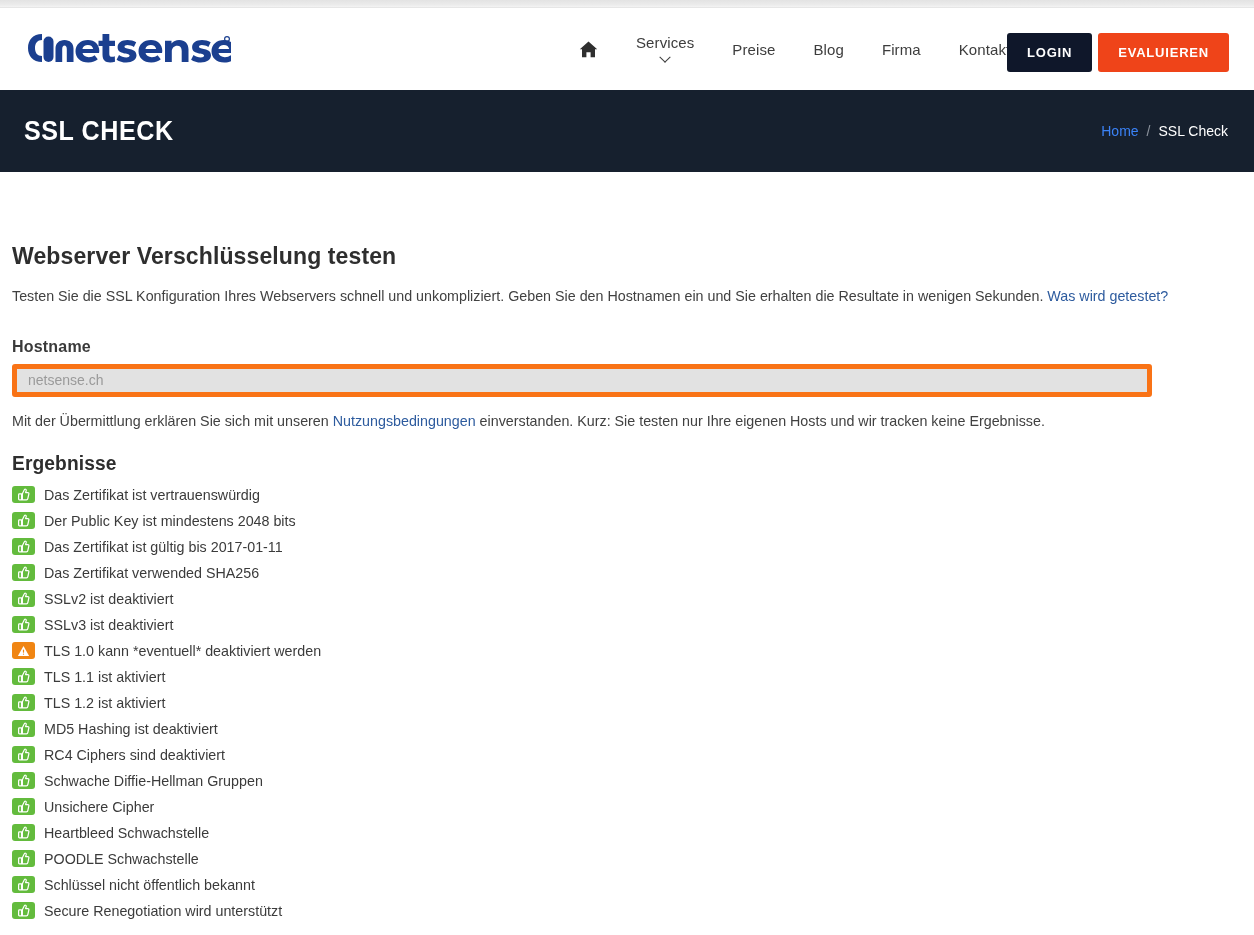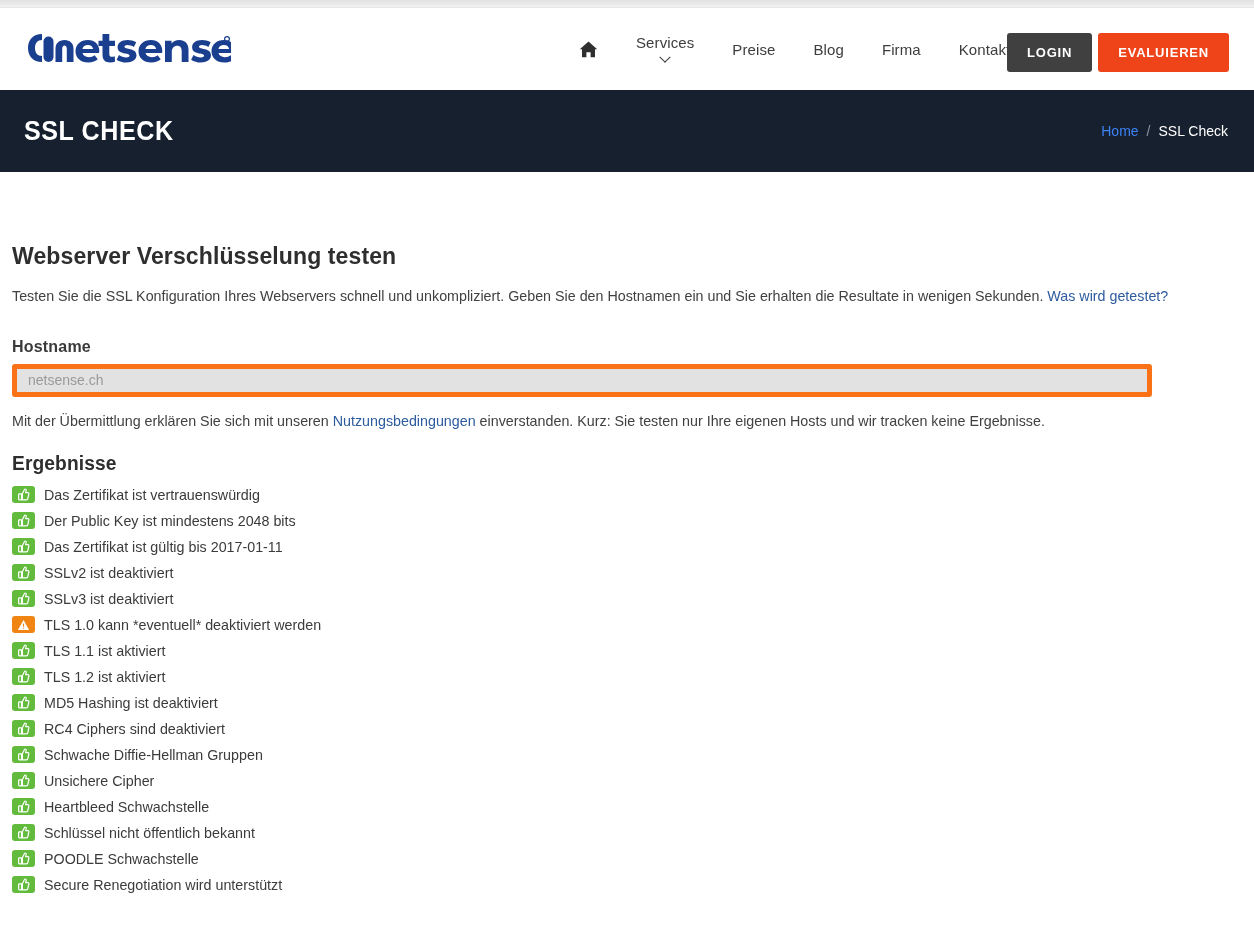--- a/index.html
+++ b/index.html
@@ -84,21 +84,21 @@
     color: #fff;
     border: none;
     cursor: pointer;
     padding: 0 20px;
     height: 39px;
     line-height: 39px;
     border-radius: 3px;
     font-family: "Liberation Sans", sans-serif;
     white-space: nowrap;
   }
-  .btn-login { background: #404040; min-width: 75px; }
+  .btn-login { background: #0f172a; min-width: 75px; }
   .btn-eval  { background: #ef4419; min-width: 108px; margin-left: 5px; }
 
   
   .page-banner {
     background: #16202e;
     height: 82px;
     position: relative;
     display: flex;
     align-items: center;
   }
@@ -321,20 +321,28 @@
           </svg>
         </span>
         <span class="result-text">Das Zertifikat ist gültig bis 2017-01-11</span>
       </div>
       <div class="result-row">
         <span class="badge badge-ok">
           <svg width="13" height="13" viewBox="0 0 16 16">
             <path d="M5.6 14.6 L3 14.6 C2.4 14.6 2 14.2 2 13.6 L2 8.2 C2 7.6 2.4 7.2 3 7.2 L5.6 7.2 Z M6.6 7.1 L9 2.2 C9.3 1.5 10 1.2 10.6 1.5 C11.3 1.8 11.6 2.4 11.4 3.1 L10.6 5.6 L13.3 5.6 C14.2 5.6 14.8 6.4 14.6 7.2 L13.4 12.9 C13.2 13.9 12.5 14.6 11.6 14.6 L6.6 14.6 Z" fill="none" stroke="#ffffff" stroke-width="1.5" stroke-linejoin="round"></path>
           </svg>
         </span>
+        <span class="result-text">Das Zertifikat verwended SHA256</span>
+      </div>
+      <div class="result-row">
+        <span class="badge badge-ok">
+          <svg width="13" height="13" viewBox="0 0 16 16">
+            <path d="M5.6 14.6 L3 14.6 C2.4 14.6 2 14.2 2 13.6 L2 8.2 C2 7.6 2.4 7.2 3 7.2 L5.6 7.2 Z M6.6 7.1 L9 2.2 C9.3 1.5 10 1.2 10.6 1.5 C11.3 1.8 11.6 2.4 11.4 3.1 L10.6 5.6 L13.3 5.6 C14.2 5.6 14.8 6.4 14.6 7.2 L13.4 12.9 C13.2 13.9 12.5 14.6 11.6 14.6 L6.6 14.6 Z" fill="none" stroke="#ffffff" stroke-width="1.5" stroke-linejoin="round"></path>
+          </svg>
+        </span>
         <span class="result-text">SSLv2 ist deaktiviert</span>
       </div>
       <div class="result-row">
         <span class="badge badge-ok">
           <svg width="13" height="13" viewBox="0 0 16 16">
             <path d="M5.6 14.6 L3 14.6 C2.4 14.6 2 14.2 2 13.6 L2 8.2 C2 7.6 2.4 7.2 3 7.2 L5.6 7.2 Z M6.6 7.1 L9 2.2 C9.3 1.5 10 1.2 10.6 1.5 C11.3 1.8 11.6 2.4 11.4 3.1 L10.6 5.6 L13.3 5.6 C14.2 5.6 14.8 6.4 14.6 7.2 L13.4 12.9 C13.2 13.9 12.5 14.6 11.6 14.6 L6.6 14.6 Z" fill="none" stroke="#ffffff" stroke-width="1.5" stroke-linejoin="round"></path>
           </svg>
         </span>
         <span class="result-text">SSLv3 ist deaktiviert</span>
       </div>
@@ -403,33 +411,33 @@
           </svg>
         </span>
         <span class="result-text">Heartbleed Schwachstelle</span>
       </div>
       <div class="result-row">
         <span class="badge badge-ok">
           <svg width="13" height="13" viewBox="0 0 16 16">
             <path d="M5.6 14.6 L3 14.6 C2.4 14.6 2 14.2 2 13.6 L2 8.2 C2 7.6 2.4 7.2 3 7.2 L5.6 7.2 Z M6.6 7.1 L9 2.2 C9.3 1.5 10 1.2 10.6 1.5 C11.3 1.8 11.6 2.4 11.4 3.1 L10.6 5.6 L13.3 5.6 C14.2 5.6 14.8 6.4 14.6 7.2 L13.4 12.9 C13.2 13.9 12.5 14.6 11.6 14.6 L6.6 14.6 Z" fill="none" stroke="#ffffff" stroke-width="1.5" stroke-linejoin="round"></path>
           </svg>
         </span>
+        <span class="result-text">POODLE Schwachstelle</span>
+      </div>
+      <div class="result-row">
+        <span class="badge badge-ok">
+          <svg width="13" height="13" viewBox="0 0 16 16">
+            <path d="M5.6 14.6 L3 14.6 C2.4 14.6 2 14.2 2 13.6 L2 8.2 C2 7.6 2.4 7.2 3 7.2 L5.6 7.2 Z M6.6 7.1 L9 2.2 C9.3 1.5 10 1.2 10.6 1.5 C11.3 1.8 11.6 2.4 11.4 3.1 L10.6 5.6 L13.3 5.6 C14.2 5.6 14.8 6.4 14.6 7.2 L13.4 12.9 C13.2 13.9 12.5 14.6 11.6 14.6 L6.6 14.6 Z" fill="none" stroke="#ffffff" stroke-width="1.5" stroke-linejoin="round"></path>
+          </svg>
+        </span>
         <span class="result-text">Schlüssel nicht öffentlich bekannt</span>
       </div>
       <div class="result-row">
         <span class="badge badge-ok">
           <svg width="13" height="13" viewBox="0 0 16 16">
             <path d="M5.6 14.6 L3 14.6 C2.4 14.6 2 14.2 2 13.6 L2 8.2 C2 7.6 2.4 7.2 3 7.2 L5.6 7.2 Z M6.6 7.1 L9 2.2 C9.3 1.5 10 1.2 10.6 1.5 C11.3 1.8 11.6 2.4 11.4 3.1 L10.6 5.6 L13.3 5.6 C14.2 5.6 14.8 6.4 14.6 7.2 L13.4 12.9 C13.2 13.9 12.5 14.6 11.6 14.6 L6.6 14.6 Z" fill="none" stroke="#ffffff" stroke-width="1.5" stroke-linejoin="round"></path>
           </svg>
         </span>
-        <span class="result-text">POODLE Schwachstelle</span>
-      </div>
-      <div class="result-row">
-        <span class="badge badge-ok">
-          <svg width="13" height="13" viewBox="0 0 16 16">
-            <path d="M5.6 14.6 L3 14.6 C2.4 14.6 2 14.2 2 13.6 L2 8.2 C2 7.6 2.4 7.2 3 7.2 L5.6 7.2 Z M6.6 7.1 L9 2.2 C9.3 1.5 10 1.2 10.6 1.5 C11.3 1.8 11.6 2.4 11.4 3.1 L10.6 5.6 L13.3 5.6 C14.2 5.6 14.8 6.4 14.6 7.2 L13.4 12.9 C13.2 13.9 12.5 14.6 11.6 14.6 L6.6 14.6 Z" fill="none" stroke="#ffffff" stroke-width="1.5" stroke-linejoin="round"></path>
-          </svg>
-        </span>
         <span class="result-text">Secure Renegotiation wird unterstützt</span>
       </div>
     </div>
 
 </main>
 
 </body></html>

